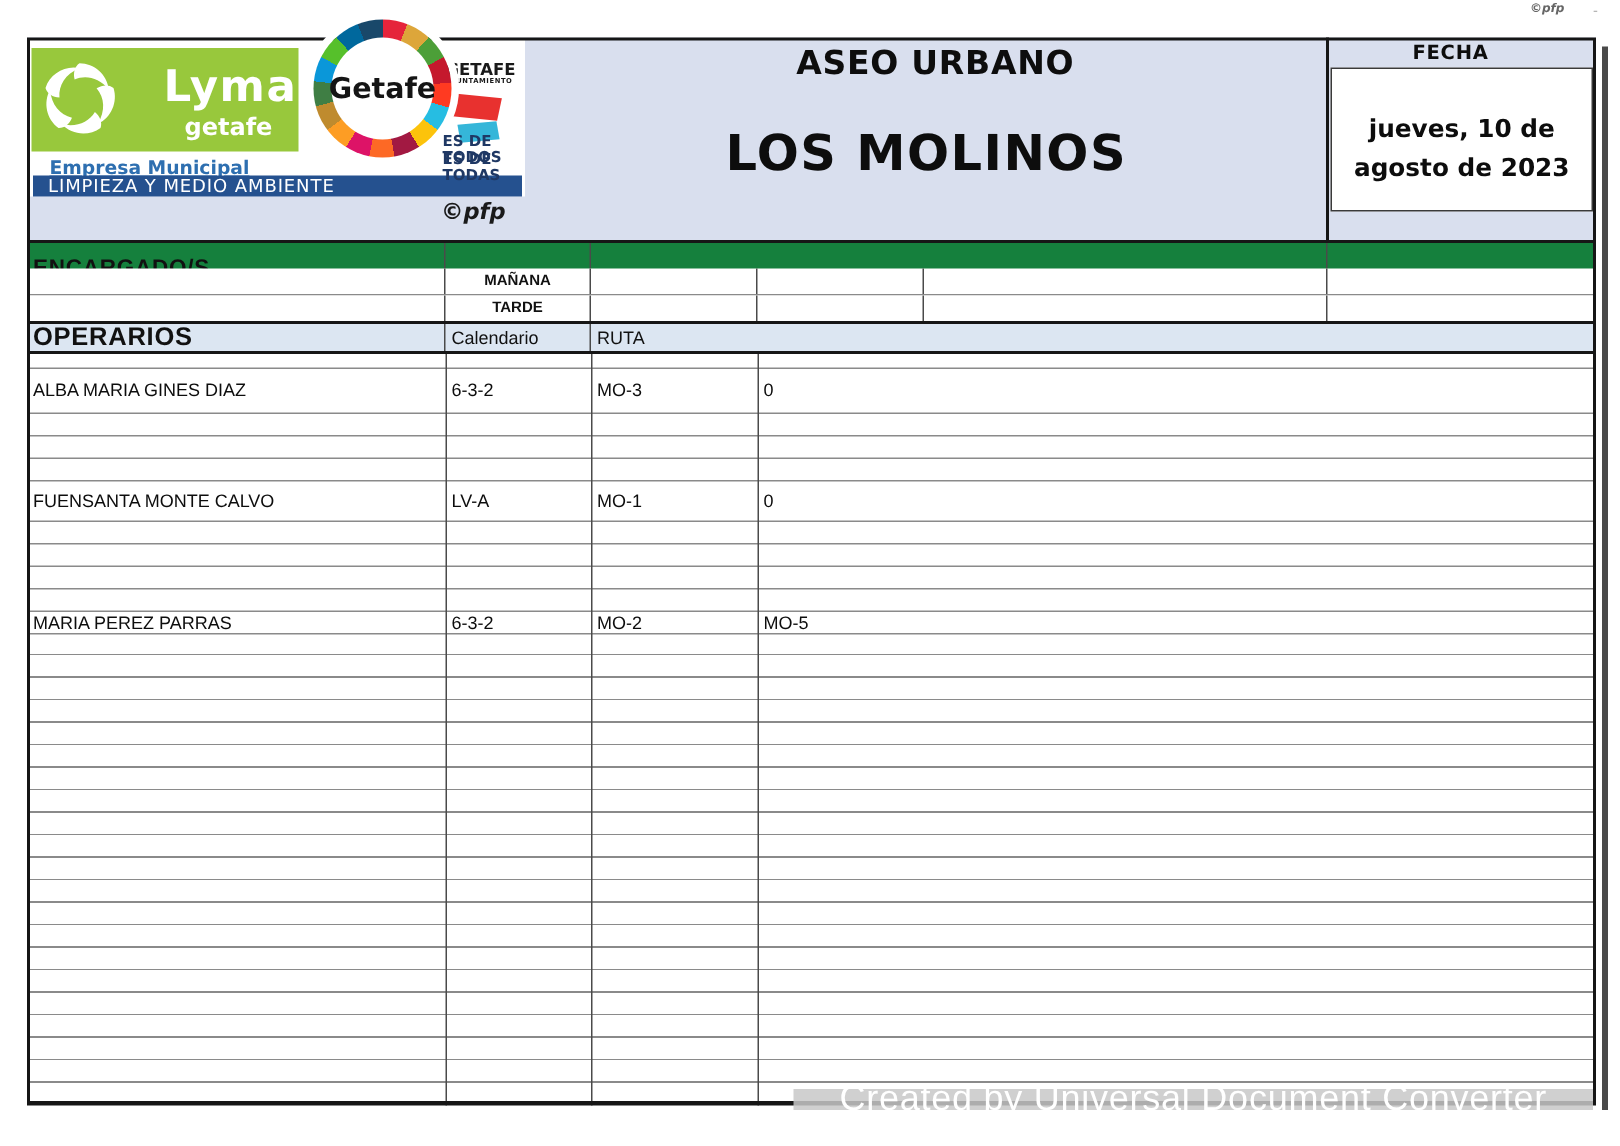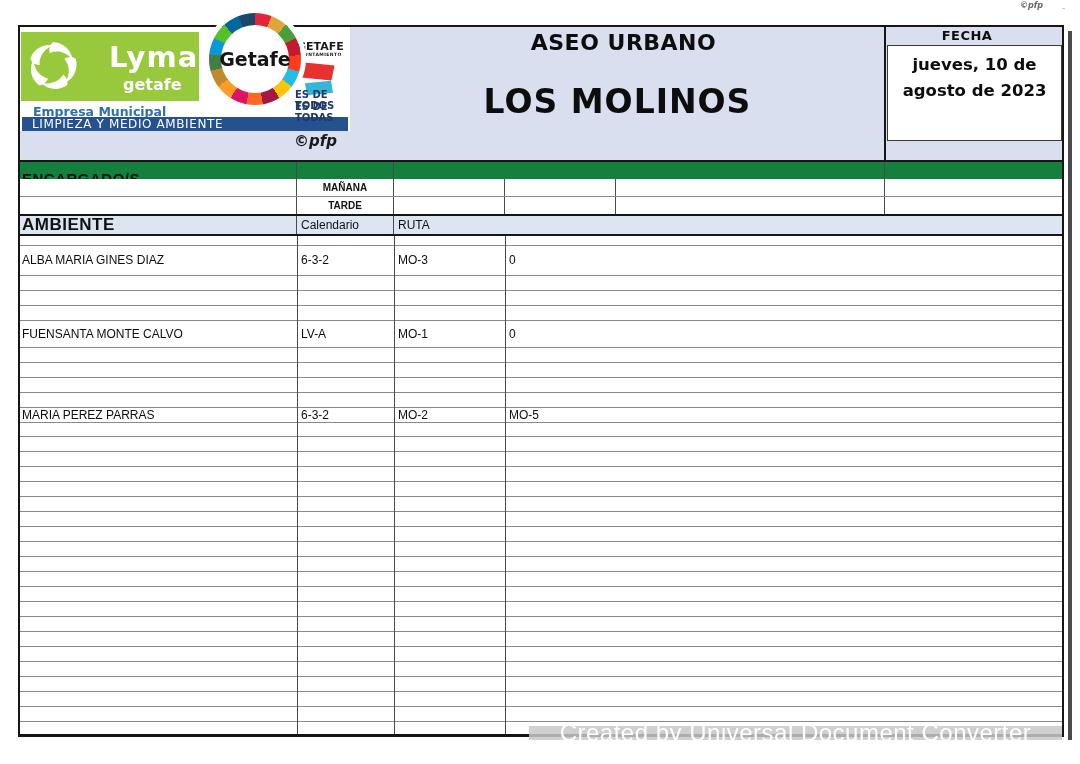--- a/index.html
+++ b/index.html
@@ -55,21 +55,21 @@
 
   
   .titles { position:absolute; left:332px; top:0; width:535px; text-align:center; }
   .title-1 { margin-top:5px; font:bold 22px "DejaVu Sans",sans-serif; color:#0d0d0d; letter-spacing:.5px;margin-left:12px; }
   .title-2 { margin-top:27px; font:bold 33px "DejaVu Sans",sans-serif; color:#0d0d0d; letter-spacing:1px; }
 
   
   .fecha-label { position:absolute; left:867px; top:3px; width:164px; text-align:center;
                  font:bold 13px "DejaVu Sans",sans-serif; color:#0d0d0d; letter-spacing:.5px; }
   .date-box { position:absolute; left:869px; top:20px; width:175px; height:96px; background:#fff;
-              border:1px solid #3a3a3a; text-align:center; padding-top:6px;
+              border:1px solid #3a3a3a; text-align:center; padding-top:27px;
               font:bold 16.5px "DejaVu Sans",sans-serif; line-height:26px; color:#0d0d0d; }
 
   
   .row { position:absolute; left:0; width:1046px; display:flex; align-items:center; }
   .cell { height:100%; display:flex; align-items:center; padding-left:4px; overflow:hidden; }
   .vb { border-right:1px solid #4a4a4a; }
   .r-enc { top:137px; height:33px; background:#15803d; border-bottom:1px solid #8a8a8a; }
   .r-man { top:154px; height:18px; background:#fff; border-bottom:1px solid #8a8a8a; }
   .r-tar { top:172px; height:17px; background:#fff; }
   .r-ope { top:189px; height:22px; background:#dce6f2; border-top:2px solid #161616; border-bottom:2px solid #161616; }
@@ -181,21 +181,21 @@
     <div class="row r-tar">
       <div class="cell w1 vb"></div>
       <div class="cell w2 vb lbl-shift">TARDE</div>
       <div class="cell w3 vb"></div>
       <div class="cell w4 vb"></div>
       <div class="cell w5 vb"></div>
       <div class="cell w6"></div>
     </div>
 
     <div class="row r-ope">
-      <div class="cell w1 vb lbl-ope">AMBIENTE</div>
+      <div class="cell w1 vb lbl-ope">OPERARIOS</div>
       <div class="cell w2 vb lbl-cal">Calendario</div>
       <div class="cell w8 lbl-ruta">RUTA</div>
     </div>
 
     <div class="data">
       <div class="vline vl-1"></div>
       <div class="vline vl-2"></div>
       <div class="vline vl-3"></div>
 
       <div class="hl" style="top:9px"></div>

